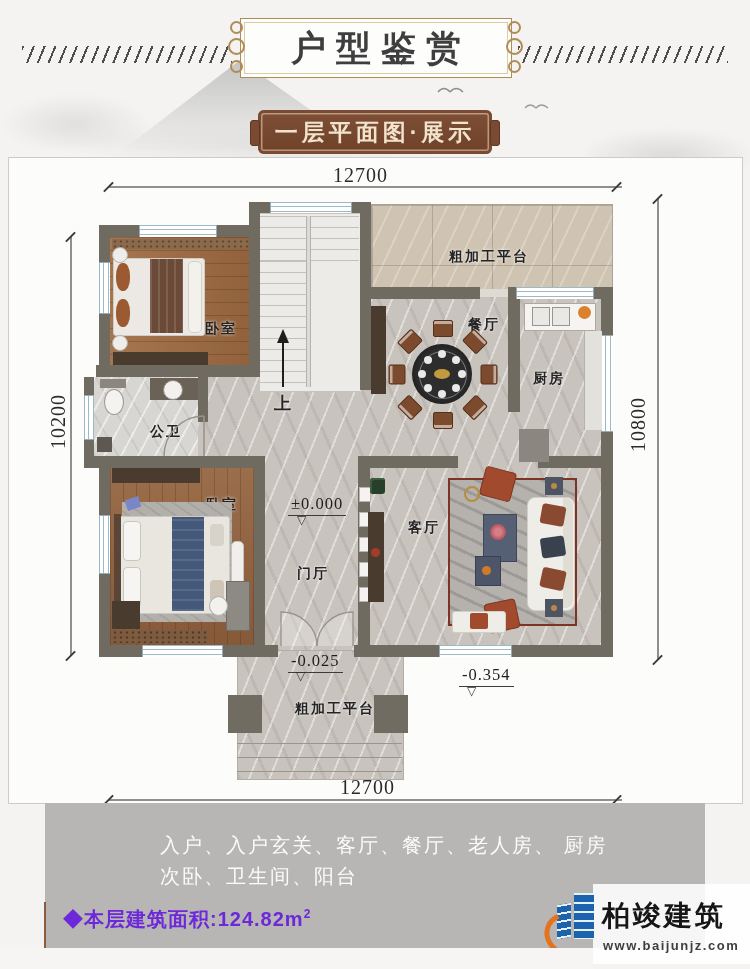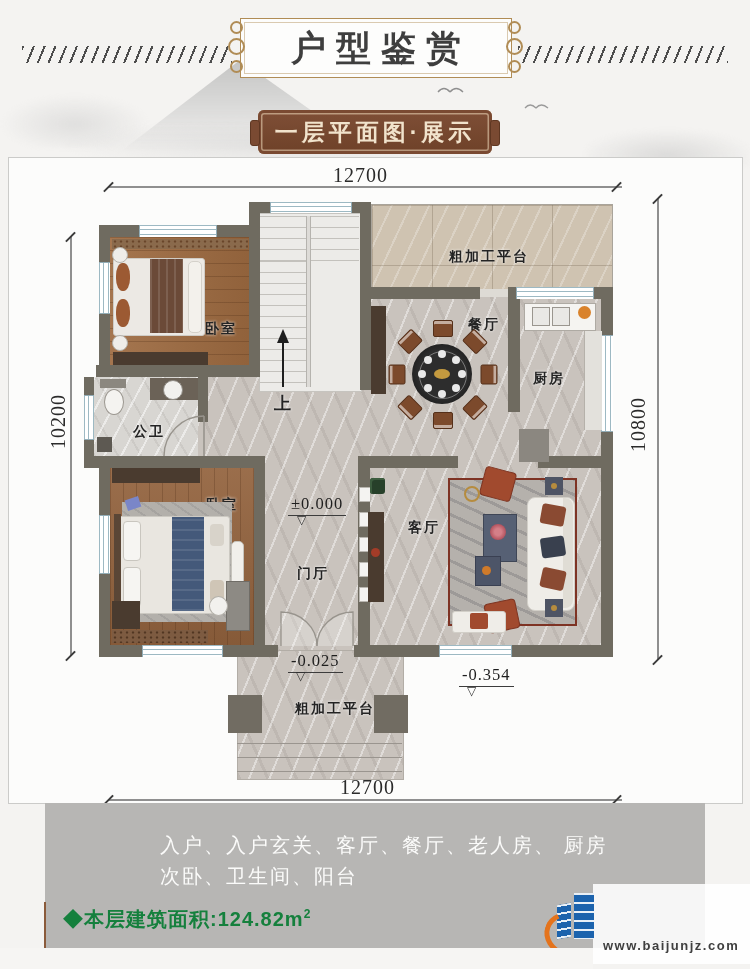--- a/index.html
+++ b/index.html
@@ -67,21 +67,21 @@
   .tri{position:absolute;font-size:12px;color:#2f2f2f;font-family:"DejaVu Sans",sans-serif}
   .stairs{position:absolute;background:#ecebe8;border:1px solid #c6c4bf}
   .treads{position:absolute;background:repeating-linear-gradient(180deg,#c3c1bc 0 1px,rgba(0,0,0,0) 1px 11px)}
   .chair{position:absolute;width:18px;height:15px;background:#7c4a2c;border:1px solid #55301a;border-radius:2px;
          box-shadow:inset 0 3px 0 rgba(255,255,255,.55)}
   .dk{position:absolute;background:#4a3b2f}
   
   .foot{position:absolute;left:45px;top:803px;width:660px;height:145px;background:#b7b6b4}
   .laylab{position:absolute;font-size:20px;font-weight:700;color:#3c3c3c;letter-spacing:2px}
   .layline{position:absolute;font-size:20px;color:#fbfbfa;letter-spacing:2px;white-space:nowrap}
-  .areatxt{position:absolute;font-size:20px;font-weight:700;color:#15803d;letter-spacing:1px;white-space:nowrap}
+  .areatxt{position:absolute;font-size:20px;font-weight:700;color:#6d28d9;letter-spacing:1px;white-space:nowrap}
   .areatxt sup{font-size:12px}
   .logoname{position:absolute;font-size:28px;font-weight:700;color:#161616;letter-spacing:3px;white-space:nowrap}
   .logourl{position:absolute;font-size:13px;font-weight:700;color:#3f3f3f;letter-spacing:1.5px;white-space:nowrap}
 </style>
 </head>
 <body>
 
 <div id="page">
 
   <div class="mist" style="left:0;top:88px;width:150px;height:60px;background:radial-gradient(75px 30px at 50% 60%,#c7c7c7,rgba(220,220,220,0))"></div>
@@ -207,21 +207,21 @@
   <i class="chair" style="left:387px;top:366px;transform:rotate(270deg)"></i>
   <i class="chair" style="left:400px;top:333px;transform:rotate(315deg)"></i>
 
   <i class="abs" style="left:524px;top:303px;width:70px;height:26px;background:#f5f4f1;border:1px solid #aeaaa3"></i>
   <i class="abs" style="left:532px;top:307px;width:16px;height:17px;background:#e9e8e5;border:1px solid #9a968f"></i>
   <i class="abs" style="left:552px;top:307px;width:16px;height:17px;background:#e9e8e5;border:1px solid #9a968f"></i>
   <i class="abs" style="left:578px;top:306px;width:13px;height:13px;border-radius:50%;background:#d9822b"></i>
   <i class="abs" style="left:584px;top:331px;width:17px;height:99px;background:#e3e1dc;border-left:1px solid #b5b1aa"></i>
   <i class="abs" style="left:519px;top:429px;width:30px;height:33px;background:#8b8780"></i>
 
-  <span class="lbl" style="left:133px;top:423px">公卫</span>
+  <span class="lbl" style="left:150px;top:423px">公卫</span>
   <i class="abs" style="left:100px;top:379px;width:26px;height:9px;background:#8b877f"></i>
   <i class="abs" style="left:104px;top:389px;width:18px;height:24px;background:#f4f3f0;border:1px solid #9a968f;border-radius:50%"></i>
   <i class="abs" style="left:150px;top:378px;width:48px;height:22px;background:#6b6257"></i>
   <i class="abs" style="left:163px;top:380px;width:18px;height:18px;background:#f2f1ee;border:1px solid #8f8b84;border-radius:50%"></i>
   <i class="abs" style="left:97px;top:437px;width:15px;height:15px;background:#5d5952"></i>
   <svg class="abs" style="left:162px;top:414px" width="44" height="44" viewBox="0 0 44 44">
     <path d="M42,2 A40,40 0 0 0 2,42" fill="none" stroke="#98948d" stroke-width="1.4"></path>
     <path d="M42,2 L42,42" stroke="#98948d" stroke-width="1.6"></path>
   </svg>
 
@@ -312,16 +312,17 @@
   <span class="areatxt" style="left:63px;top:906px">
     <span>◆本层建筑面积:124.82m</span><sup>2</sup>
   </span>
 
   <i class="abs" style="left:593px;top:884px;width:157px;height:80px;background:rgba(255,255,255,.88)"></i>
   <div class="abs" style="left:548px;top:890px;width:54px;height:62px">
     <i class="abs" style="left:9px;top:14px;width:14px;height:34px;background:#1c63ad;transform:skewY(-10deg);background-image:repeating-linear-gradient(180deg,rgba(255,255,255,.9) 0 2px,rgba(0,0,0,0) 2px 8px)"></i>
     <i class="abs" style="left:26px;top:3px;width:20px;height:46px;background:#1c63ad;background-image:repeating-linear-gradient(180deg,rgba(255,255,255,.9) 0 2px,rgba(0,0,0,0) 2px 9px)"></i>
     <i class="abs" style="left:-4px;top:22px;width:44px;height:36px;border:5px solid transparent;border-left:5px solid #e4731c;border-bottom:5px solid #e4731c;border-radius:50%;transform:rotate(18deg)"></i>
   </div>
+  <span class="logoname" style="left:602px;top:897px">柏竣建筑</span>
   <span class="logourl" style="left:603px;top:938px">www.baijunjz.com</span>
   <i class="abs" style="left:0;top:948px;width:593px;height:21px;background:#f6f5f3"></i>
 
 </div>
 
 </body></html>

